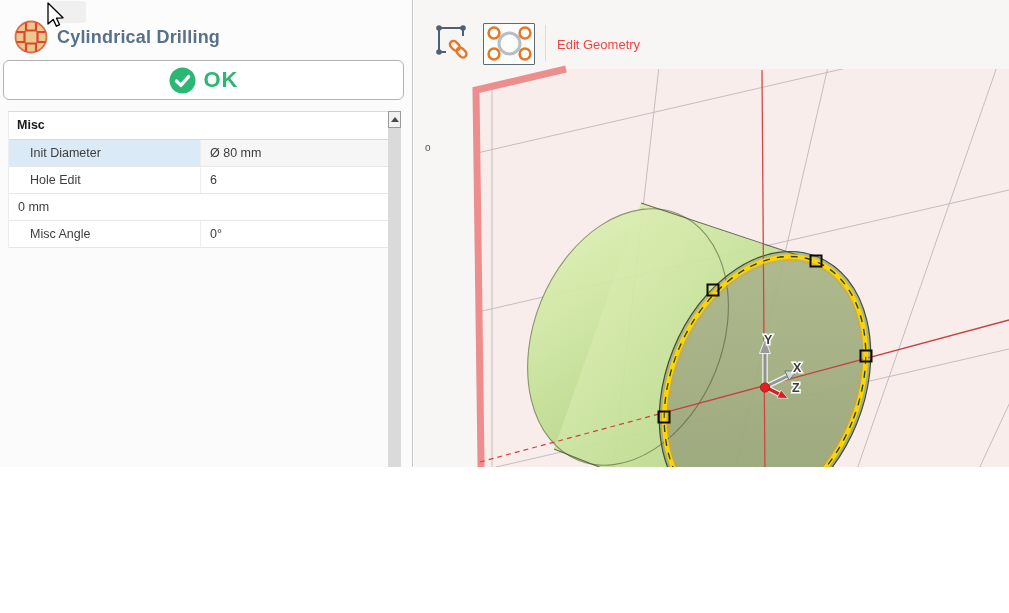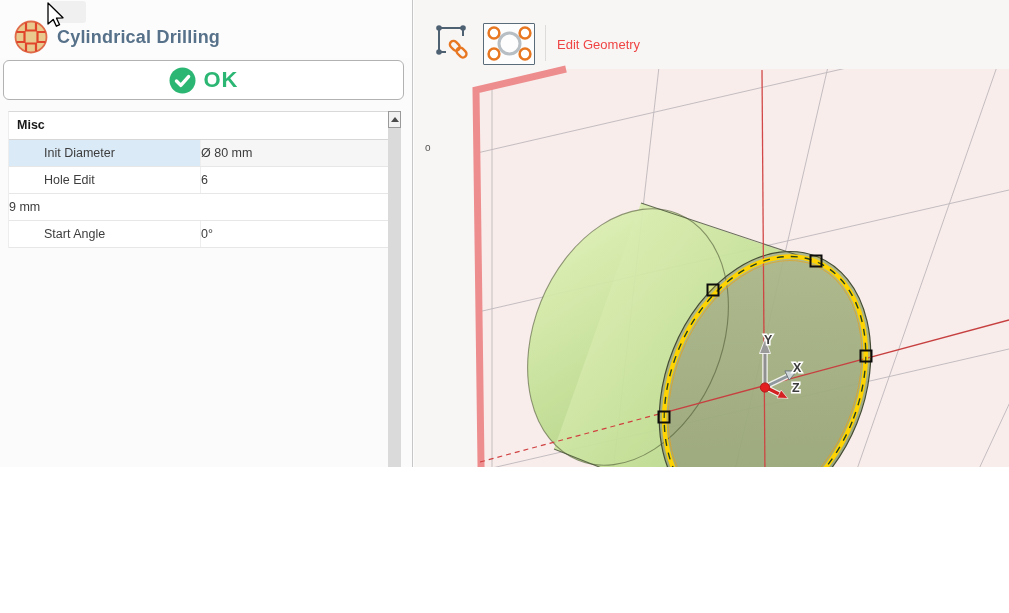--- a/index.html
+++ b/index.html
@@ -16,23 +16,23 @@
   .ok-button{position:absolute;left:3px;top:60px;width:401px;height:40px;background:#ffffff;
              border:1px solid #b2b2b2;border-radius:6px;box-sizing:border-box;
              display:flex;align-items:center;justify-content:center;cursor:default;}
   .ok-label{font-size:22px;font-weight:bold;color:#2cb673;margin-left:8px;letter-spacing:1px;}
   .prop-table{position:absolute;left:8px;top:111px;width:386px;background:#fff;
               border-top:1px solid #d9d9d9;border-right:1px solid #d9d9d9;
               border-left:1px solid #ededed;box-sizing:border-box;font-size:12.5px;}
   .section-row{height:27px;line-height:27px;padding-left:8px;font-weight:bold;color:#1a1a1a;
                border-bottom:1px solid #d7d7d7;background:#fff;box-sizing:content-box;}
   .prop-row{display:flex;height:26px;border-bottom:1px solid #e7e7e7;background:#fff;color:#3d3d3d;}
-  .prop-label{width:192px;padding-left:35px;line-height:26px;box-sizing:border-box;
+  .prop-label{width:192px;padding-left:21px;line-height:26px;box-sizing:border-box;
               border-right:1px solid #eeeeee;white-space:nowrap;overflow:hidden;}
-  .prop-value{flex:1;line-height:26px;white-space:nowrap;}
+  .prop-value{flex:1;padding-left:9px;line-height:26px;white-space:nowrap;}
   .prop-row.selected .prop-label{background:#daeaf7;}
   .prop-row.selected .prop-value{background:#f6f6f6;}
   
   .vscroll{position:absolute;left:388px;top:111px;width:13px;height:502px;background:#dadada;}
   .vscroll-up{position:absolute;left:0;top:0;width:13px;height:17px;background:#f1f1f1;
               border:1px solid #9a9a9a;box-sizing:border-box;display:flex;align-items:center;justify-content:center;}
   .vscroll-up .tri{width:0;height:0;border-left:4px solid transparent;border-right:4px solid transparent;
               border-bottom:5px solid #4a4a4a;}
   
   .viewport{position:absolute;left:414px;top:0;width:595px;height:613px;background:#fbfafa;}
@@ -80,24 +80,24 @@
 
       <div class="prop-row selected">
         <div class="prop-label">Init Diameter</div>
         <div class="prop-value">Ø 80 mm</div>
       </div>
       <div class="prop-row">
         <div class="prop-label">Hole Edit</div>
         <div class="prop-value">6</div>
       </div>
       <div class="prop-row">
-        <div class="prop-value">9 mm</div>
+        <div class="prop-value">0 mm</div>
       </div>
       <div class="prop-row">
-        <div class="prop-label">Start Angle</div>
+        <div class="prop-label">Misc Angle</div>
         <div class="prop-value">0°</div>
       </div>
     </div>
 
     <div class="vscroll">
       <div class="vscroll-up">
         <div class="tri"></div>
       </div>
     </div>
   </div>

